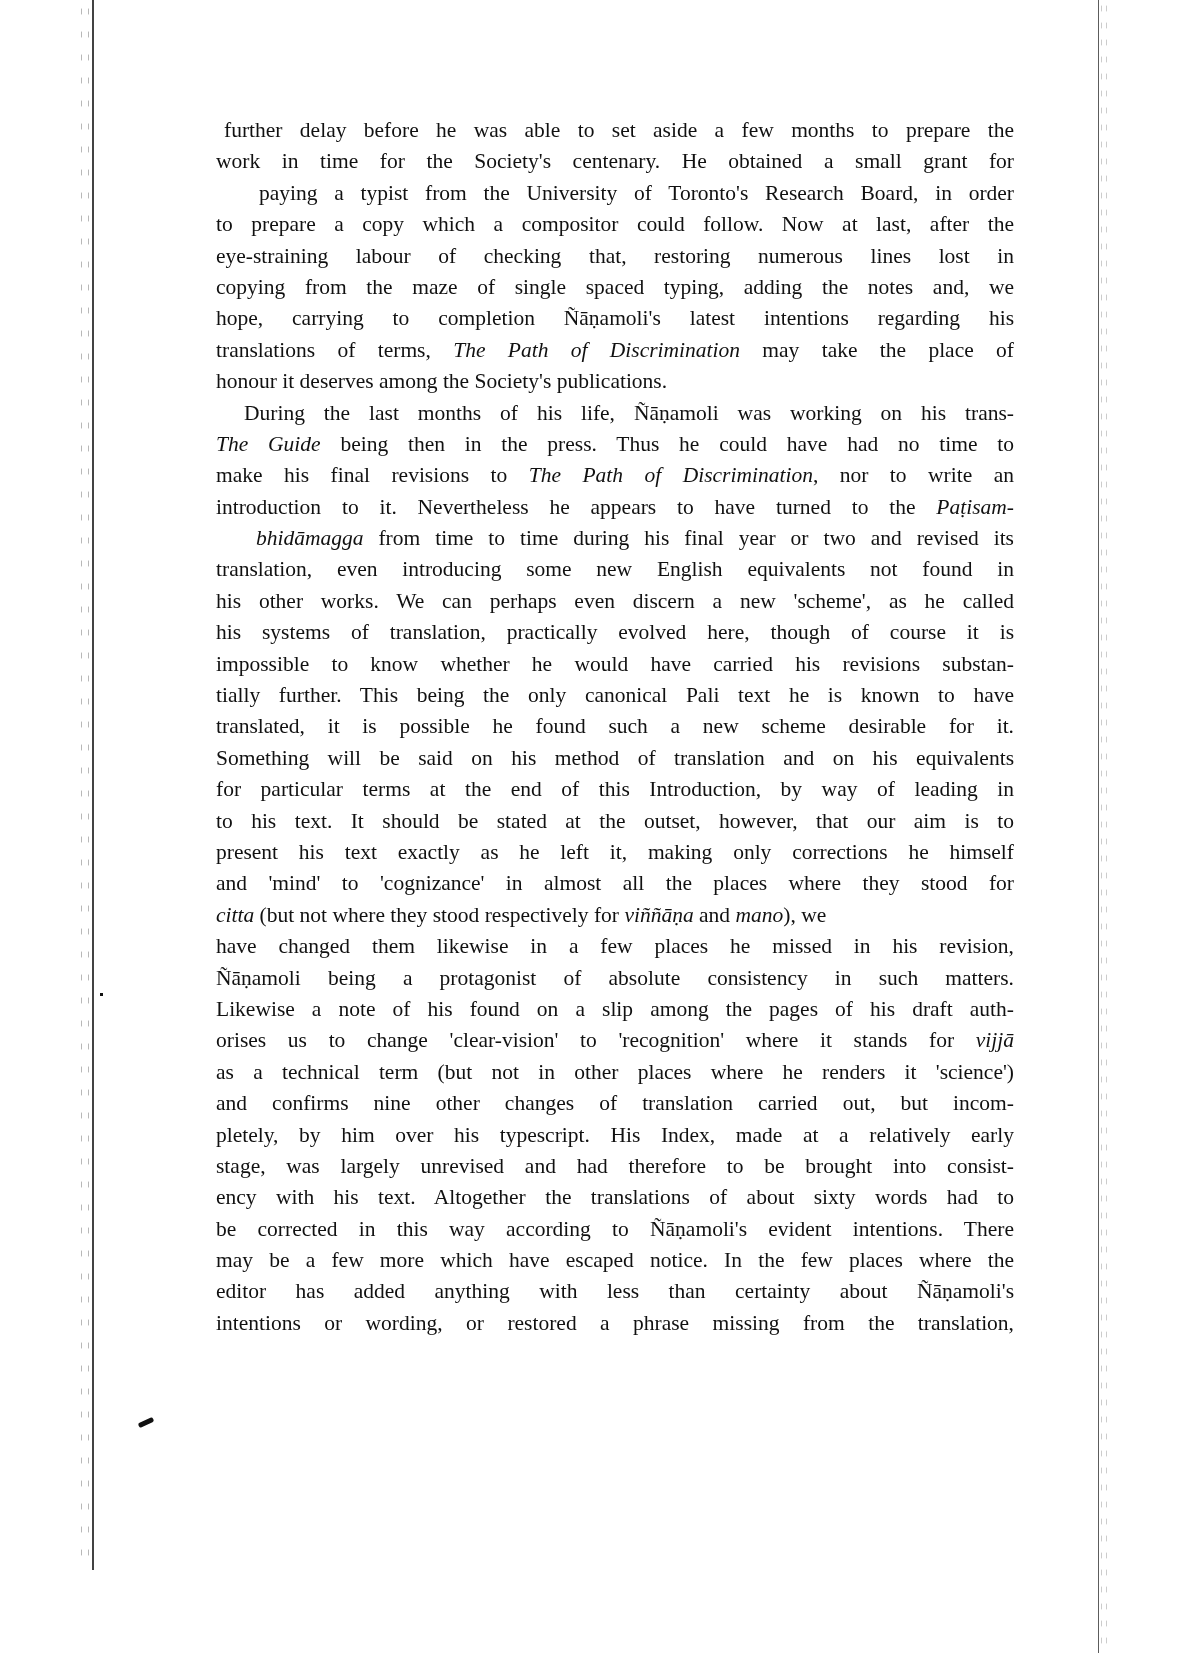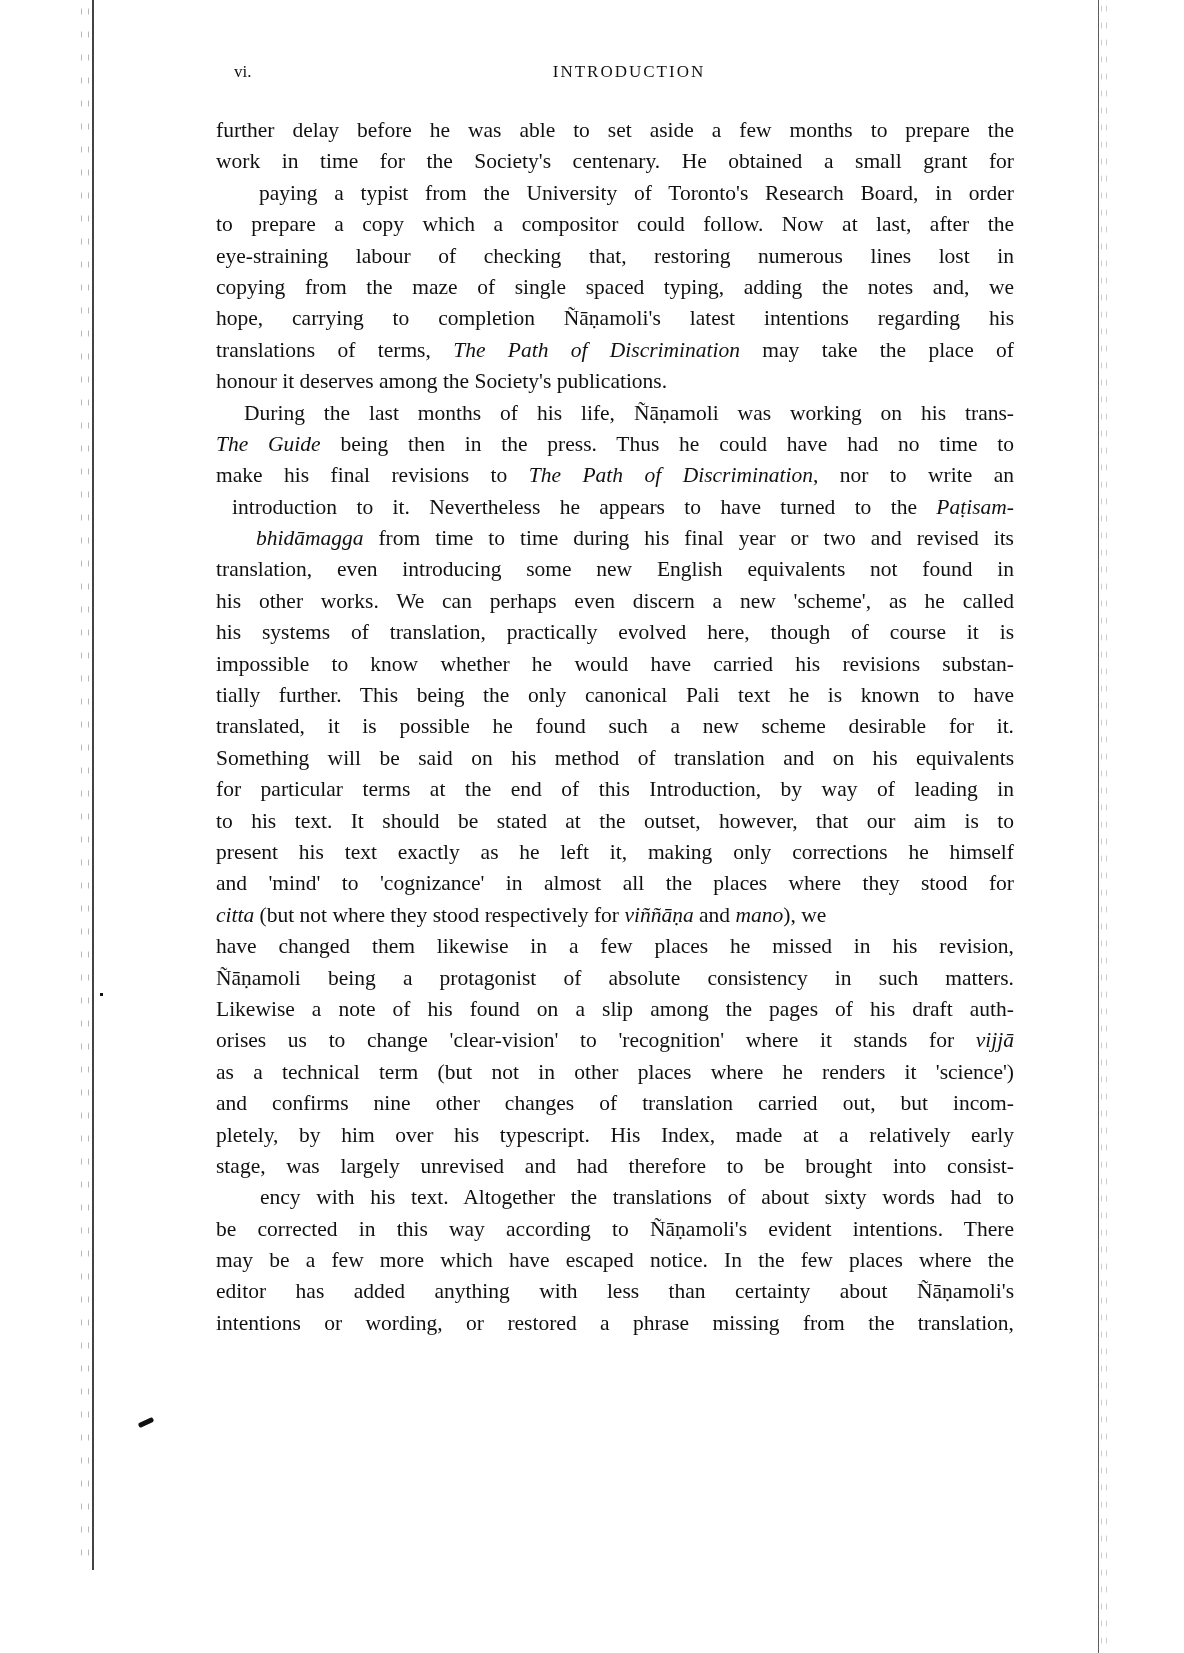--- a/index.html
+++ b/index.html
@@ -32,39 +32,35 @@
 <body>
 
 <div class="page">
   <div class="binding-left"></div>
   <div class="speckle-left"></div>
   <div class="binding-right"></div>
   <div class="speckle-right"></div>
   <div class="mark-dot"></div>
   <div class="mark-arrow"></div>
 
-  <div class="running-head">
-    <span class="folio">vi.</span>
-    <span class="head-title">INTRODUCTION</span>
-  </div>
 
   <div class="text-block" id="text-block">
-      <span class="line" style="display: block;"><span style="white-space: nowrap;"><span>further delay before he was able to set aside a few months to prepare the</span></span></span>
+      <span class="line" style="display: block;"><span style="white-space: nowrap; margin-left: 8px;"><span>further delay before he was able to set aside a few months to prepare the</span></span></span>
       <span class="line" style="display: block;"><span style="white-space: nowrap;"><span>work in time for the Society's centenary. He obtained a small grant for</span></span></span>
       <span class="line" style="display: block;"><span style="white-space: nowrap; margin-left: 43px;"><span>paying a typist from the University of Toronto's Research Board, in order</span></span></span>
       <span class="line" style="display: block;"><span style="white-space: nowrap;"><span>to prepare a copy which a compositor could follow. Now at last, after the</span></span></span>
       <span class="line" style="display: block;"><span style="white-space: nowrap;"><span>eye-straining labour of checking that, restoring numerous lines lost in</span></span></span>
       <span class="line" style="display: block;"><span style="white-space: nowrap;"><span>copying from the maze of single spaced typing, adding the notes and, we</span></span></span>
       <span class="line" style="display: block;"><span style="white-space: nowrap;"><span>hope, carrying to completion Ñāṇamoli's latest intentions regarding his</span></span></span>
       <span class="line" style="display: block;"><span style="white-space: nowrap;"><span>translations of terms, </span><em>The Path of Discrimination</em><span> may take the place of</span></span></span>
       <span class="line last"><span>honour it deserves among the Society's publications.</span></span>
       <span class="line indent" style="display: block;"><span style="white-space: nowrap;"><span>During the last months of his life, Ñāṇamoli was working on his trans-</span></span></span>
       <span class="line" style="display: block;"><span style="white-space: nowrap;"><em>The Guide</em><span> being then in the press. Thus he could have had no time to</span></span></span>
       <span class="line" style="display: block;"><span style="white-space: nowrap;"><span>make his final revisions to </span><em>The Path of Discrimination</em><span>, nor to write an</span></span></span>
-      <span class="line" style="display: block; margin-left: 16px;"><span style="white-space: nowrap;"><span>introduction to it. Nevertheless he appears to have turned to the </span><em>Paṭisam-</em></span></span>
+      <span class="line" style="display: block;"><span style="white-space: nowrap;"><span>introduction to it. Nevertheless he appears to have turned to the </span><em>Paṭisam-</em></span></span>
       <span class="line" style="display: block; margin-left: 40px;"><span style="white-space: nowrap;"><em>bhidāmagga</em><span> from time to time during his final year or two and revised its</span></span></span>
       <span class="line" style="display: block;"><span style="white-space: nowrap;"><span>translation, even introducing some new English equivalents not found in</span></span></span>
       <span class="line" style="display: block;"><span style="white-space: nowrap;"><span>his other works. We can perhaps even discern a new 'scheme', as he called</span></span></span>
       <span class="line" style="display: block;"><span style="white-space: nowrap;"><span>his systems of translation, practically evolved here, though of course it is</span></span></span>
       <span class="line" style="display: block;"><span style="white-space: nowrap;"><span>impossible to know whether he would have carried his revisions substan-</span></span></span>
       <span class="line" style="display: block;"><span style="white-space: nowrap;"><span>tially further. This being the only canonical Pali text he is known to have</span></span></span>
       <span class="line" style="display: block;"><span style="white-space: nowrap;"><span>translated, it is possible he found such a new scheme desirable for it.</span></span></span>
       <span class="line" style="display: block;"><span style="white-space: nowrap;"><span>Something will be said on his method of translation and on his equivalents</span></span></span>
       <span class="line" style="display: block;"><span style="white-space: nowrap;"><span>for particular terms at the end of this Introduction, by way of leading in</span></span></span>
       <span class="line" style="display: block;"><span style="white-space: nowrap;"><span>to his text. It should be stated at the outset, however, that our aim is to</span></span></span>
@@ -72,19 +68,19 @@
       <span class="line" style="display: block;"><span style="white-space: nowrap;"><span>and 'mind' to 'cognizance' in almost all the places where they stood for</span></span></span>
       <span class="line" style="display: block;"><span style="white-space: nowrap; display: inline-block; transform-origin: left center; transform: scaleX(0.99998);"><em>citta</em><span> (but not where they stood respectively for </span><em>viññāṇa</em><span> and </span><em>mano</em><span>), we</span></span></span>
       <span class="line" style="display: block;"><span style="white-space: nowrap;"><span>have changed them likewise in a few places he missed in his revision,</span></span></span>
       <span class="line" style="display: block;"><span style="white-space: nowrap;"><span>Ñāṇamoli being a protagonist of absolute consistency in such matters.</span></span></span>
       <span class="line" style="display: block;"><span style="white-space: nowrap;"><span>Likewise a note of his found on a slip among the pages of his draft auth-</span></span></span>
       <span class="line" style="display: block;"><span style="white-space: nowrap;"><span>orises us to change 'clear-vision' to 'recognition' where it stands for </span><em>vijjā</em></span></span>
       <span class="line" style="display: block;"><span style="white-space: nowrap;"><span>as a technical term (but not in other places where he renders it 'science')</span></span></span>
       <span class="line" style="display: block;"><span style="white-space: nowrap;"><span>and confirms nine other changes of translation carried out, but incom-</span></span></span>
       <span class="line" style="display: block;"><span style="white-space: nowrap;"><span>pletely, by him over his typescript. His Index, made at a relatively early</span></span></span>
       <span class="line" style="display: block;"><span style="white-space: nowrap;"><span>stage, was largely unrevised and had therefore to be brought into consist-</span></span></span>
-      <span class="line" style="display: block; margin-left: 44px;"><span style="white-space: nowrap;"><span>ency with his text. Altogether the translations of about sixty words had to</span></span></span>
+      <span class="line" style="display: block;"><span style="white-space: nowrap;"><span>ency with his text. Altogether the translations of about sixty words had to</span></span></span>
       <span class="line" style="display: block;"><span style="white-space: nowrap;"><span>be corrected in this way according to Ñāṇamoli's evident intentions. There</span></span></span>
       <span class="line" style="display: block;"><span style="white-space: nowrap;"><span>may be a few more which have escaped notice. In the few places where the</span></span></span>
       <span class="line" style="display: block;"><span style="white-space: nowrap;"><span>editor has added anything with less than certainty about Ñāṇamoli's</span></span></span>
       <span class="line" style="display: block;"><span style="white-space: nowrap;"><span>intentions or wording, or restored a phrase missing from the translation,</span></span></span>
     </div>
 </div>
 
 </body></html>

